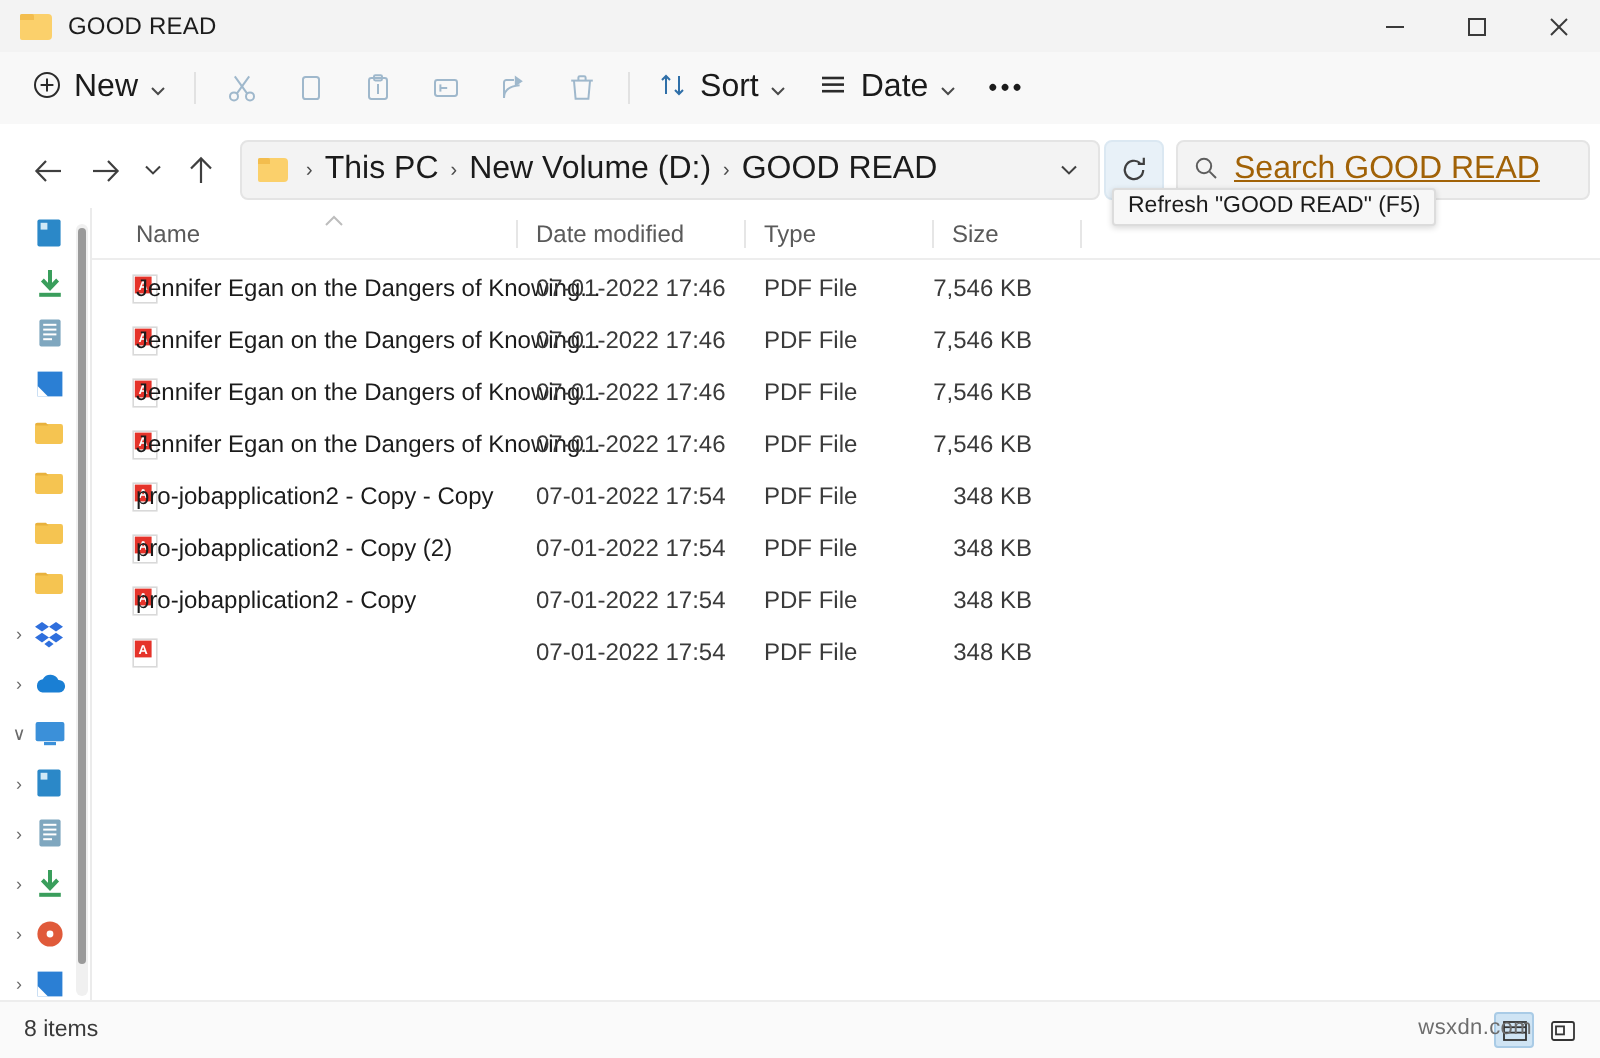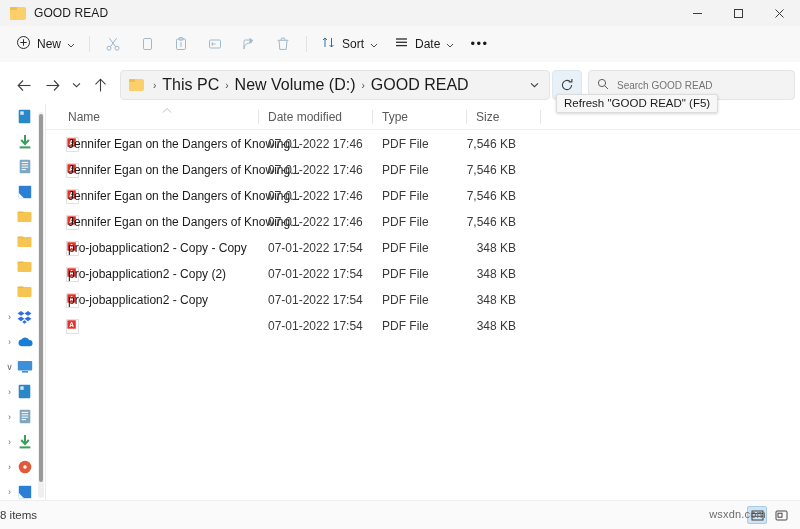--- a/index.html
+++ b/index.html
@@ -39,21 +39,21 @@
   
   .toolbar {
     position:absolute; left:0; top:26px; width:800px; height:36px;
     background:#f8f8f8;
     display:flex; align-items:center; padding-left:8px;
   }
   .tbar-item {
     height:28px; display:flex; align-items:center; gap:6px;
     padding:0 8px; border-radius:4px; color:#1b1b1b;
   }
-  .tbar-item .lbl { font-size:12px; }
+  .tbar-item .lbl { font-size:16px; }
   .tbar-icon-only {
     width:34px; height:28px; display:flex; align-items:center; justify-content:center;
     border-radius:4px; color:#9fb8cc;
   }
   .tbar-sep { width:1px; height:16px; background:#e2e2e2; margin:0 6px; }
   .chev { color:#4a4a4a; }
 
   
   .addrbar {
     position:absolute; left:0; top:62px; width:800px; height:46px;
@@ -78,21 +78,21 @@
   .refresh-btn {
     width:30px; height:30px; margin-left:2px; border-radius:4px;
     background:#e8f1f8; border:1px solid #dbe8f2;
     display:flex; align-items:center; justify-content:center; color:#3f3f3f;
   }
   .search-box {
     margin-left:6px; height:30px; flex:0 0 207px;
     background:#f3f3f3; border:1px solid #e4e4e4; border-radius:4px;
     display:flex; align-items:center; padding:0 8px; gap:8px;
   }
-  .search-ph { font-size:10px; color:#737373; }
+  .search-ph { font-size:16px; color:#a16207;text-decoration:underline; }
 
   
   .tooltip {
     position:absolute; left:556px; top:94px;
     background:#f7f7f7; border:1px solid #dcdcdc;
     box-shadow:0 1px 3px rgba(0,0,0,.16);
     padding:2px 7px 3px; font-size:11.5px; color:#1b1b1b; border-radius:2px;
     white-space:nowrap; z-index:40;
   }
 
@@ -136,21 +136,21 @@
   .c-type { left:336px; color:#3a3a3a; }
   .c-size { left:410px; width:60px; justify-content:flex-end; color:#3a3a3a; }
   .pdfico { position:absolute; left:20px; top:6px; width:13px; height:15px; }
 
   
   .statusbar {
     position:absolute; left:0; top:500px; width:800px; height:29px;
     background:#fafafa; border-top:1px solid #ededed;
     display:flex; align-items:center;
   }
-  .status-txt { margin-left:0; font-size:11.5px; color:#3a3a3a; }
+  .status-txt { margin-left:12px; font-size:11.5px; color:#3a3a3a; }
   .view-toggles { margin-left:auto; display:flex; align-items:center; gap:4px; margin-right:9px; }
   .vt { width:20px; height:18px; display:flex; align-items:center; justify-content:center; color:#4a4a4a; }
   .vt.active { background:#cfe4f4; border:1px solid #a9cbe6; border-radius:2px; }
   .watermark {
     position:absolute; right:34px; top:508px; font-size:11px; color:#6d6d6d;
     letter-spacing:.2px; z-index:30; pointer-events:none;
   }
 </style>
 </head>
 <body>

